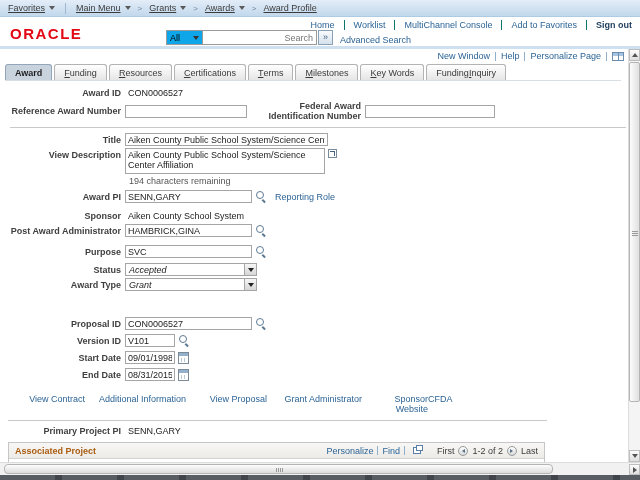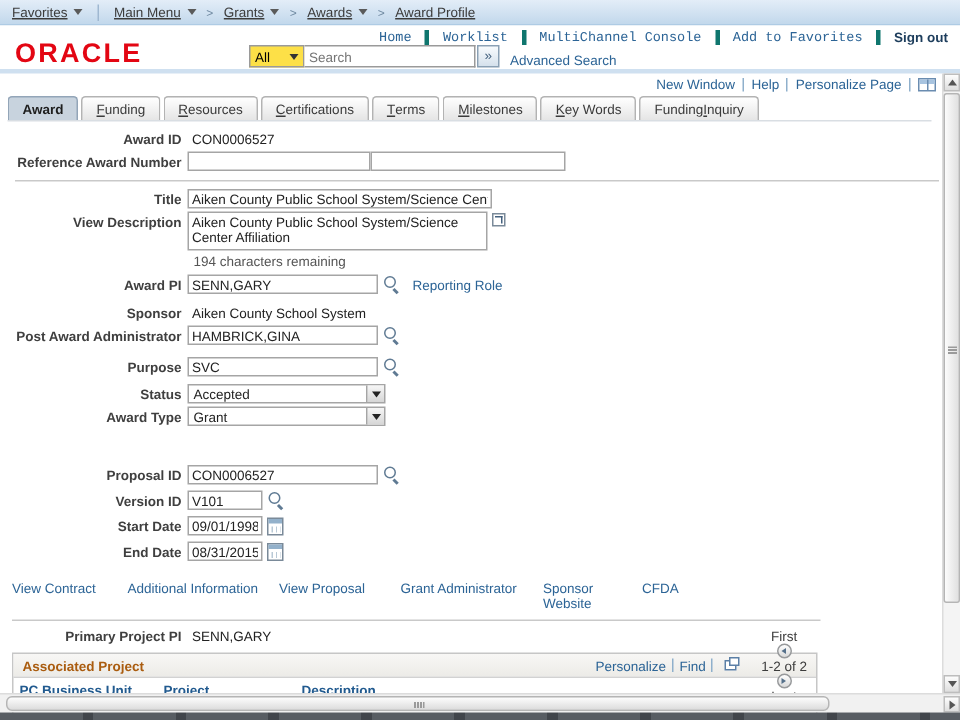--- a/index.html
+++ b/index.html
@@ -13,31 +13,31 @@
     background:linear-gradient(#e3edf8,#c2d8ec); border-bottom:1px solid #aecbe4;
     display:flex; align-items:center; padding-left:8px; font-size:9px; color:#3c3c3c; }
   .crumb { display:inline-flex; align-items:center; cursor:pointer;text-decoration:underline; }
   .caret { width:0; height:0; border-left:3px solid transparent; border-right:3px solid transparent;
     border-top:4px solid #5a5a5a; margin-left:4px; }
   .crumb-divider { width:1px; height:11px; background:#9fb8d1; margin:0 10px; }
   .crumb-sep { color:#6e88a0; margin:0 7px; font-size:8px; }
 
   
   .header { position:absolute; top:17px; left:0; right:0; height:29px; background:#fff; }
-  .logo { position:absolute; left:10px; top:8px; color:#e30613; font-size:18px; font-weight:bold;
+  .logo { position:absolute; left:10px; top:8px; color:#e30613; font-size:15px; font-weight:bold;
     letter-spacing:1.5px; }
   .header-links { position:absolute; top:3px; right:8px; display:flex; align-items:center; font-size:9px; }
-  .hlink { color:#2c6496; padding:0 9px; border-right:3px solid #0f766e;font-family:Liberation Mono, monospace; }
+  .hlink { color:#2c6496; padding:0 9px; border-right:1px solid #0f766e; }
   .signout { color:#1d3d5c; font-weight:bold; padding-left:9px; }
   .search-area { position:absolute; left:166px; top:13px; display:flex; align-items:center; font-size:9px; }
-  .search-scope { width:37px; height:15px; border:1px solid #9a9a9a; background:#fde047;
+  .search-scope { width:37px; height:15px; border:1px solid #9a9a9a; background:#0ea5e9;
     display:flex; align-items:center; justify-content:space-between; padding:0 3px; cursor:pointer; }
   .search-scope .caret { border-top-color:#333; }
   .search-input { width:114px; height:15px; border:1px solid #9a9a9a; border-left:none;
-    font-size:9px; font-family:inherit; padding:0 3px; color:#555; }
+    font-size:9px; font-family:inherit; padding:0 3px; color:#555;text-align:right; }
   .search-go { width:15px; height:15px; margin-left:1px; border:1px solid #8aa0b4;
     background:linear-gradient(#f8fbfd,#d5e1ec); color:#44617e; font-size:9px; line-height:13px;
     text-align:center; cursor:pointer; }
   .advanced { color:#2c6496; margin-left:7px; position:relative; top:2px; }
 
   .blue-strip { position:absolute; top:46px; left:0; right:0; height:3px; background:#cfe0f0; }
 
   
   .pagebar { position:absolute; top:51px; right:16px; font-size:9px; display:flex; align-items:center; }
   .pb-link { color:#2c6496; padding:0 5px; }
@@ -76,45 +76,45 @@
   .cal { width:11px; height:12px; margin-left:3px; border:1px solid #7a8a99; position:relative;
     background:#fff; cursor:pointer; flex:none; }
   .cal::before { content:""; position:absolute; left:0; right:0; top:0; height:3px; background:#93b1cb; }
   .cal::after { content:""; position:absolute; left:2px; top:5px; width:6px; height:4px;
     background:repeating-linear-gradient(90deg,#b9c9d6 0 1px,transparent 1px 3px); }
   .expand { width:9px; height:9px; border:1px solid #7a8a99; margin:1px 0 0 3px; position:relative;
     align-self:flex-start; cursor:pointer; flex:none; }
   .expand::after { content:""; position:absolute; right:1px; top:1px; width:4px; height:4px;
     border-top:1px solid #44617e; border-right:1px solid #44617e; }
   .dd { display:flex; align-items:center; height:13px; width:132px; border:1px solid #a5a5a5;
-    background:#fff; position:relative; padding:0 3px; cursor:pointer; }
+    background:#fff; position:relative; padding:0 3px; cursor:pointer;font-style:italic; }
   .dd-btn { position:absolute; right:0; top:0; bottom:0; width:12px; border-left:1px solid #a5a5a5;
     background:linear-gradient(#f6f6f6,#d6d6d6); display:flex; align-items:center; justify-content:center; }
   .dd-btn::after { content:""; border-left:3px solid transparent; border-right:3px solid transparent;
     border-top:4px solid #222; }
 
   .hr1 { height:1px; background:#c9c9c9; margin:6px 2px 0 10px; }
   .hr2 { height:1px; background:#c9c9c9; margin:6px 0 0 8px; width:539px; }
 
-  .links-row { display:flex; margin:13px 0 0 8px; }
+  .links-row { display:flex; margin:13px 0 0 8px;text-align:right; }
   .lr { flex:none; }
   .lr0{width:77px}.lr1{width:81px}.lr2{width:101px}.lr3{width:95px}.lr4{width:66px}
 
   
   .grid { margin:6px 0 0 8px; width:537px; border:1px solid #c6c6c6; background:#fff; }
   .grid-head { height:16px; background:linear-gradient(#f8f7f5,#ecebe7); border-bottom:1px solid #d2d2d2;
     display:flex; align-items:center; justify-content:space-between; padding:0 6px; }
   .grid-title { color:#aa5c0f; font-weight:bold; }
   .grid-tools { display:flex; align-items:center; color:#2c6496; }
   .gt-sep { width:1px; height:9px; background:#8fb0cc; margin:0 4px; }
   .popup-icon { width:8px; height:7px; border:1px solid #5b7fa6; position:relative; margin:0 2px 0 4px;
     background:#fff; cursor:pointer; }
   .popup-icon::before { content:""; position:absolute; right:-3px; top:-3px; width:5px; height:4px;
     border:1px solid #5b7fa6; background:#fff; }
-  .pager { display:flex; align-items:center; color:#3c3c3c; margin-left:14px;flex-direction:column; }
+  .pager { display:flex; align-items:center; color:#3c3c3c; margin-left:14px; }
   .nav-circle { width:10px; height:10px; border-radius:50%; border:1px solid #97999b;
     background:linear-gradient(#fefefe,#d9d9d9); display:inline-flex; align-items:center;
     justify-content:center; margin:0 4px; cursor:pointer; }
   .nc-left::after { content:""; border-top:2px solid transparent; border-bottom:2px solid transparent;
     border-right:3px solid #55708a; }
   .nc-right::after { content:""; border-top:2px solid transparent; border-bottom:2px solid transparent;
     border-left:3px solid #55708a; }
   .grid-cols { display:flex; height:17px; align-items:center; border-bottom:1px solid #d5d5d5;
     color:#215a8f; font-weight:bold; }
   .grid-row { display:flex; height:19px; align-items:center; border-bottom:1px solid #e2e2e2; }
@@ -227,20 +227,21 @@
   <div class="content">
 
     <div class="frow" style="margin-top:7px">
       <span class="lbl">Award ID</span>
       <span class="stat">CON0006527</span>
     </div>
 
     <div class="frow">
       <span class="lbl">Reference Award Number</span>
       <input class="fld w-ref" value="" style="">
+      <span class="lbl2">Federal Award Identification Number</span>
       <input class="fld w-fed" value="" style="">
     </div>
 
     <div class="hr1"></div>
 
     <div class="frow" style="margin-top:5px">
       <span class="lbl">Title</span>
       <input class="fld w-title" value="Aiken County Public School System/Science Center A" style="">
     </div>
 

